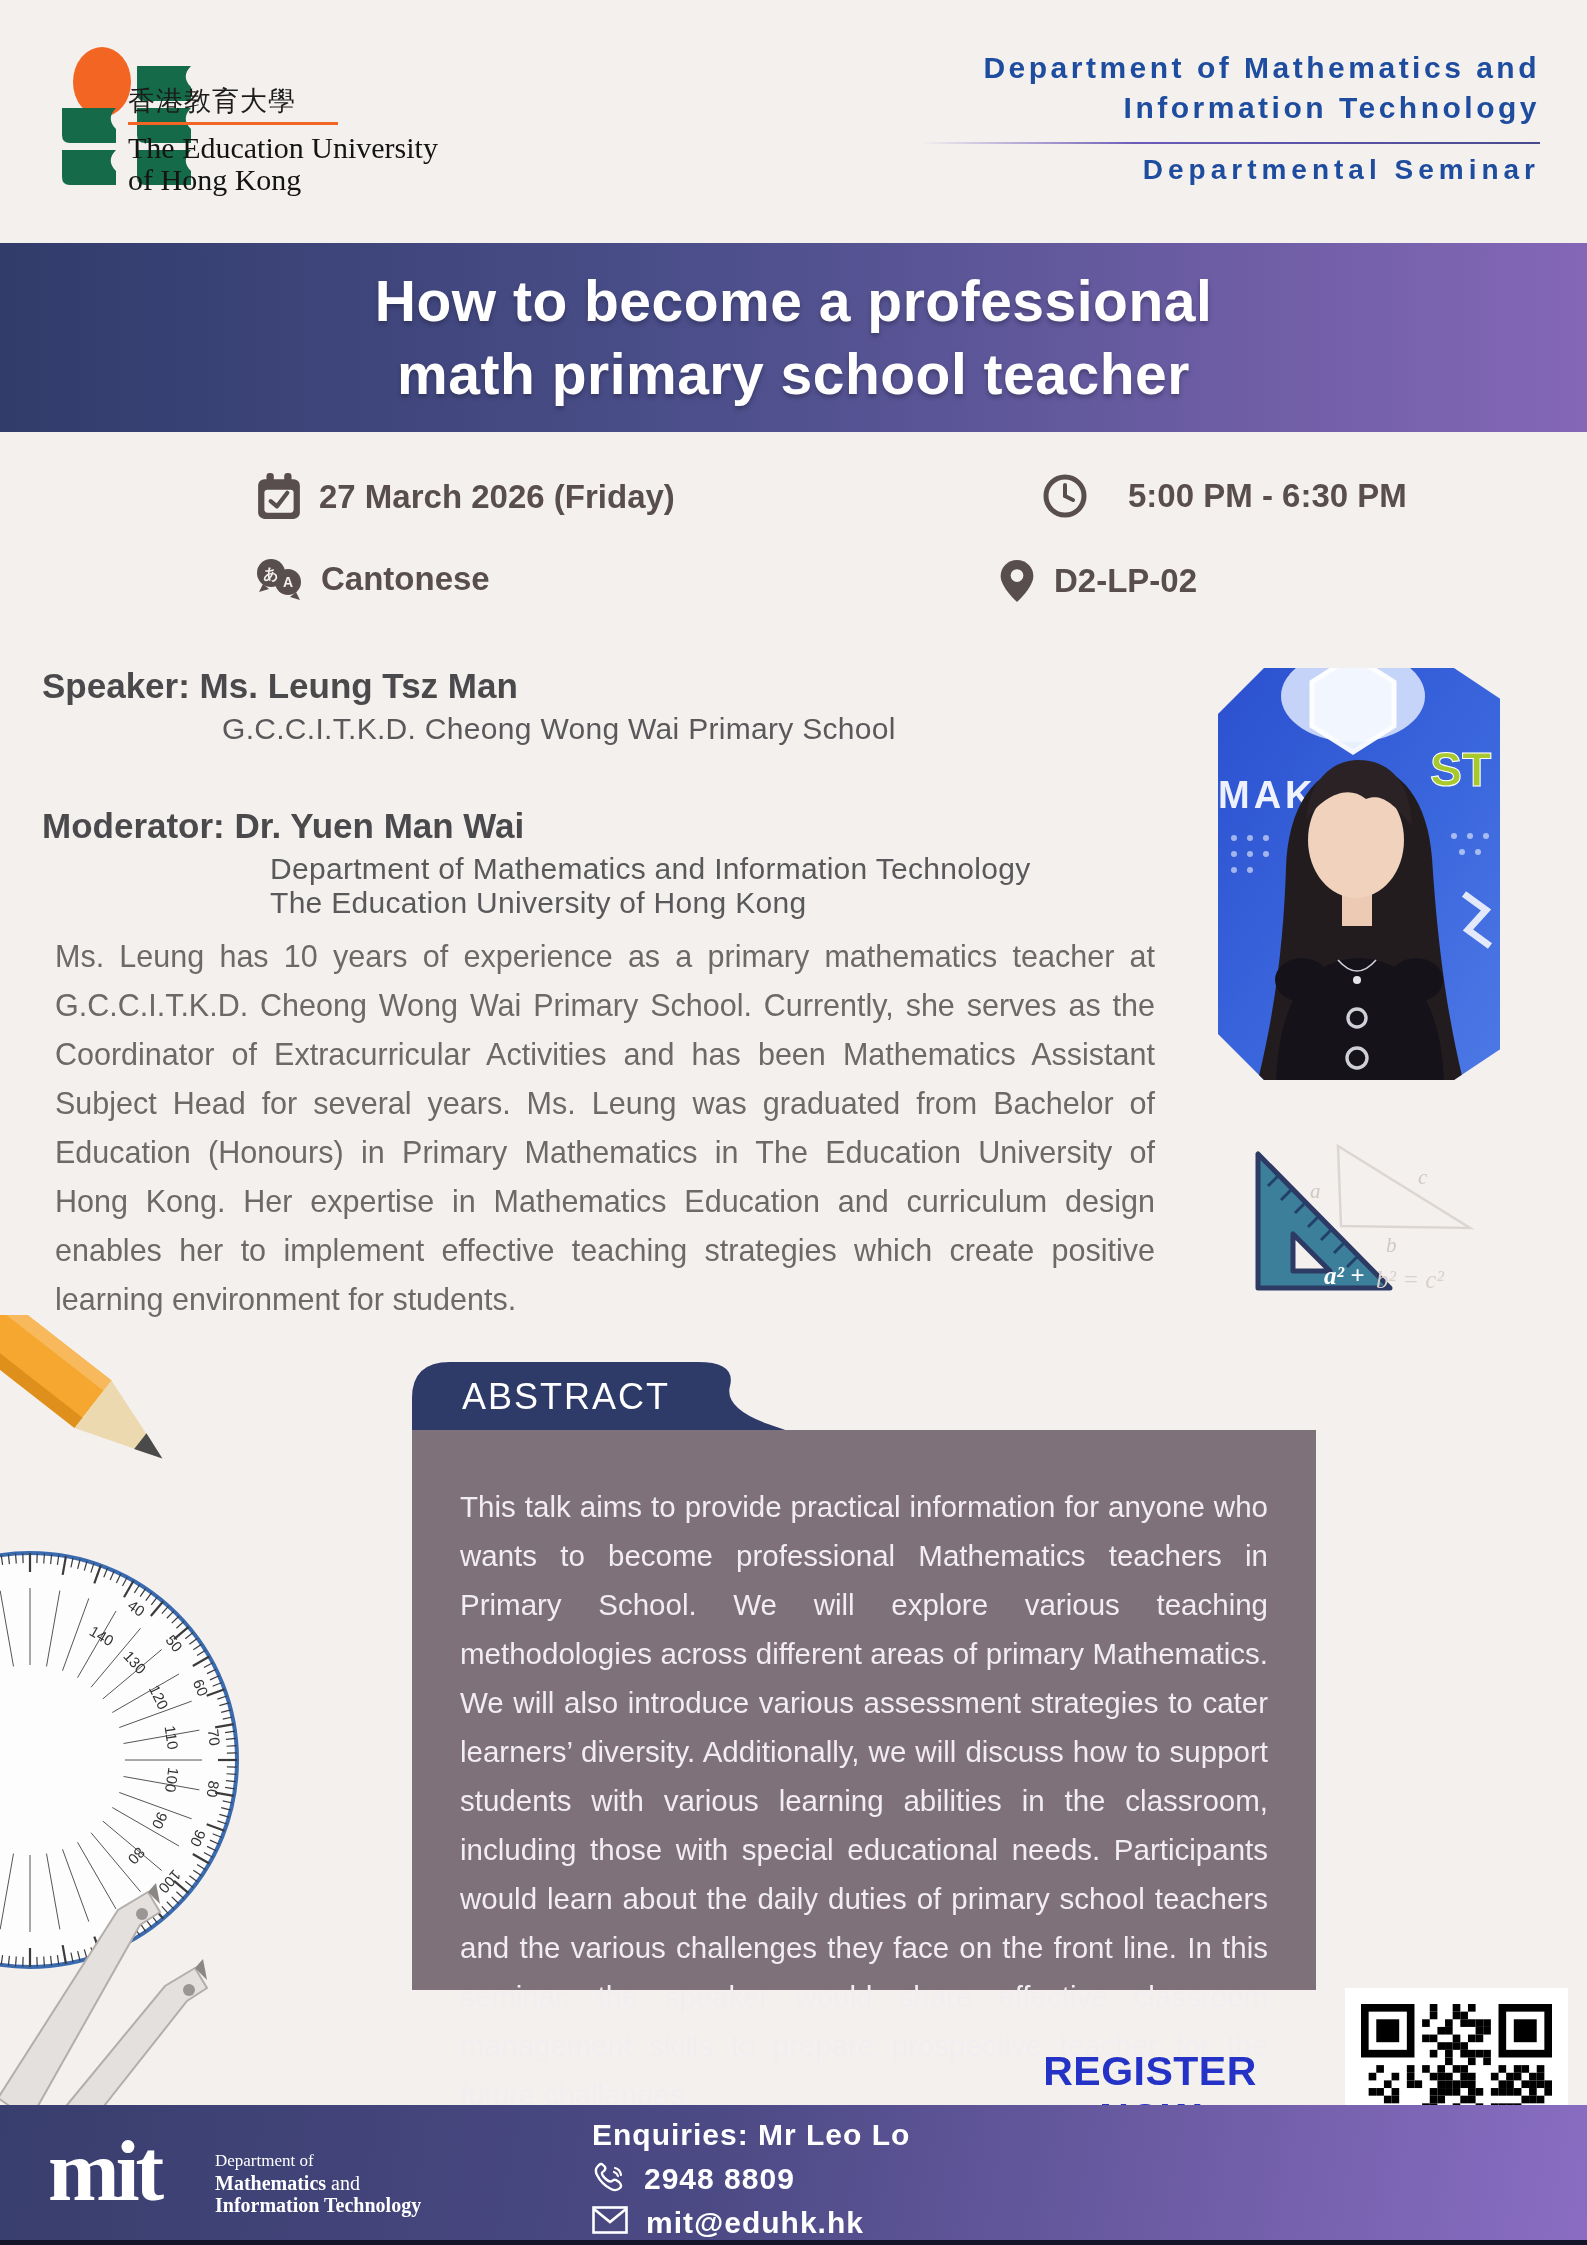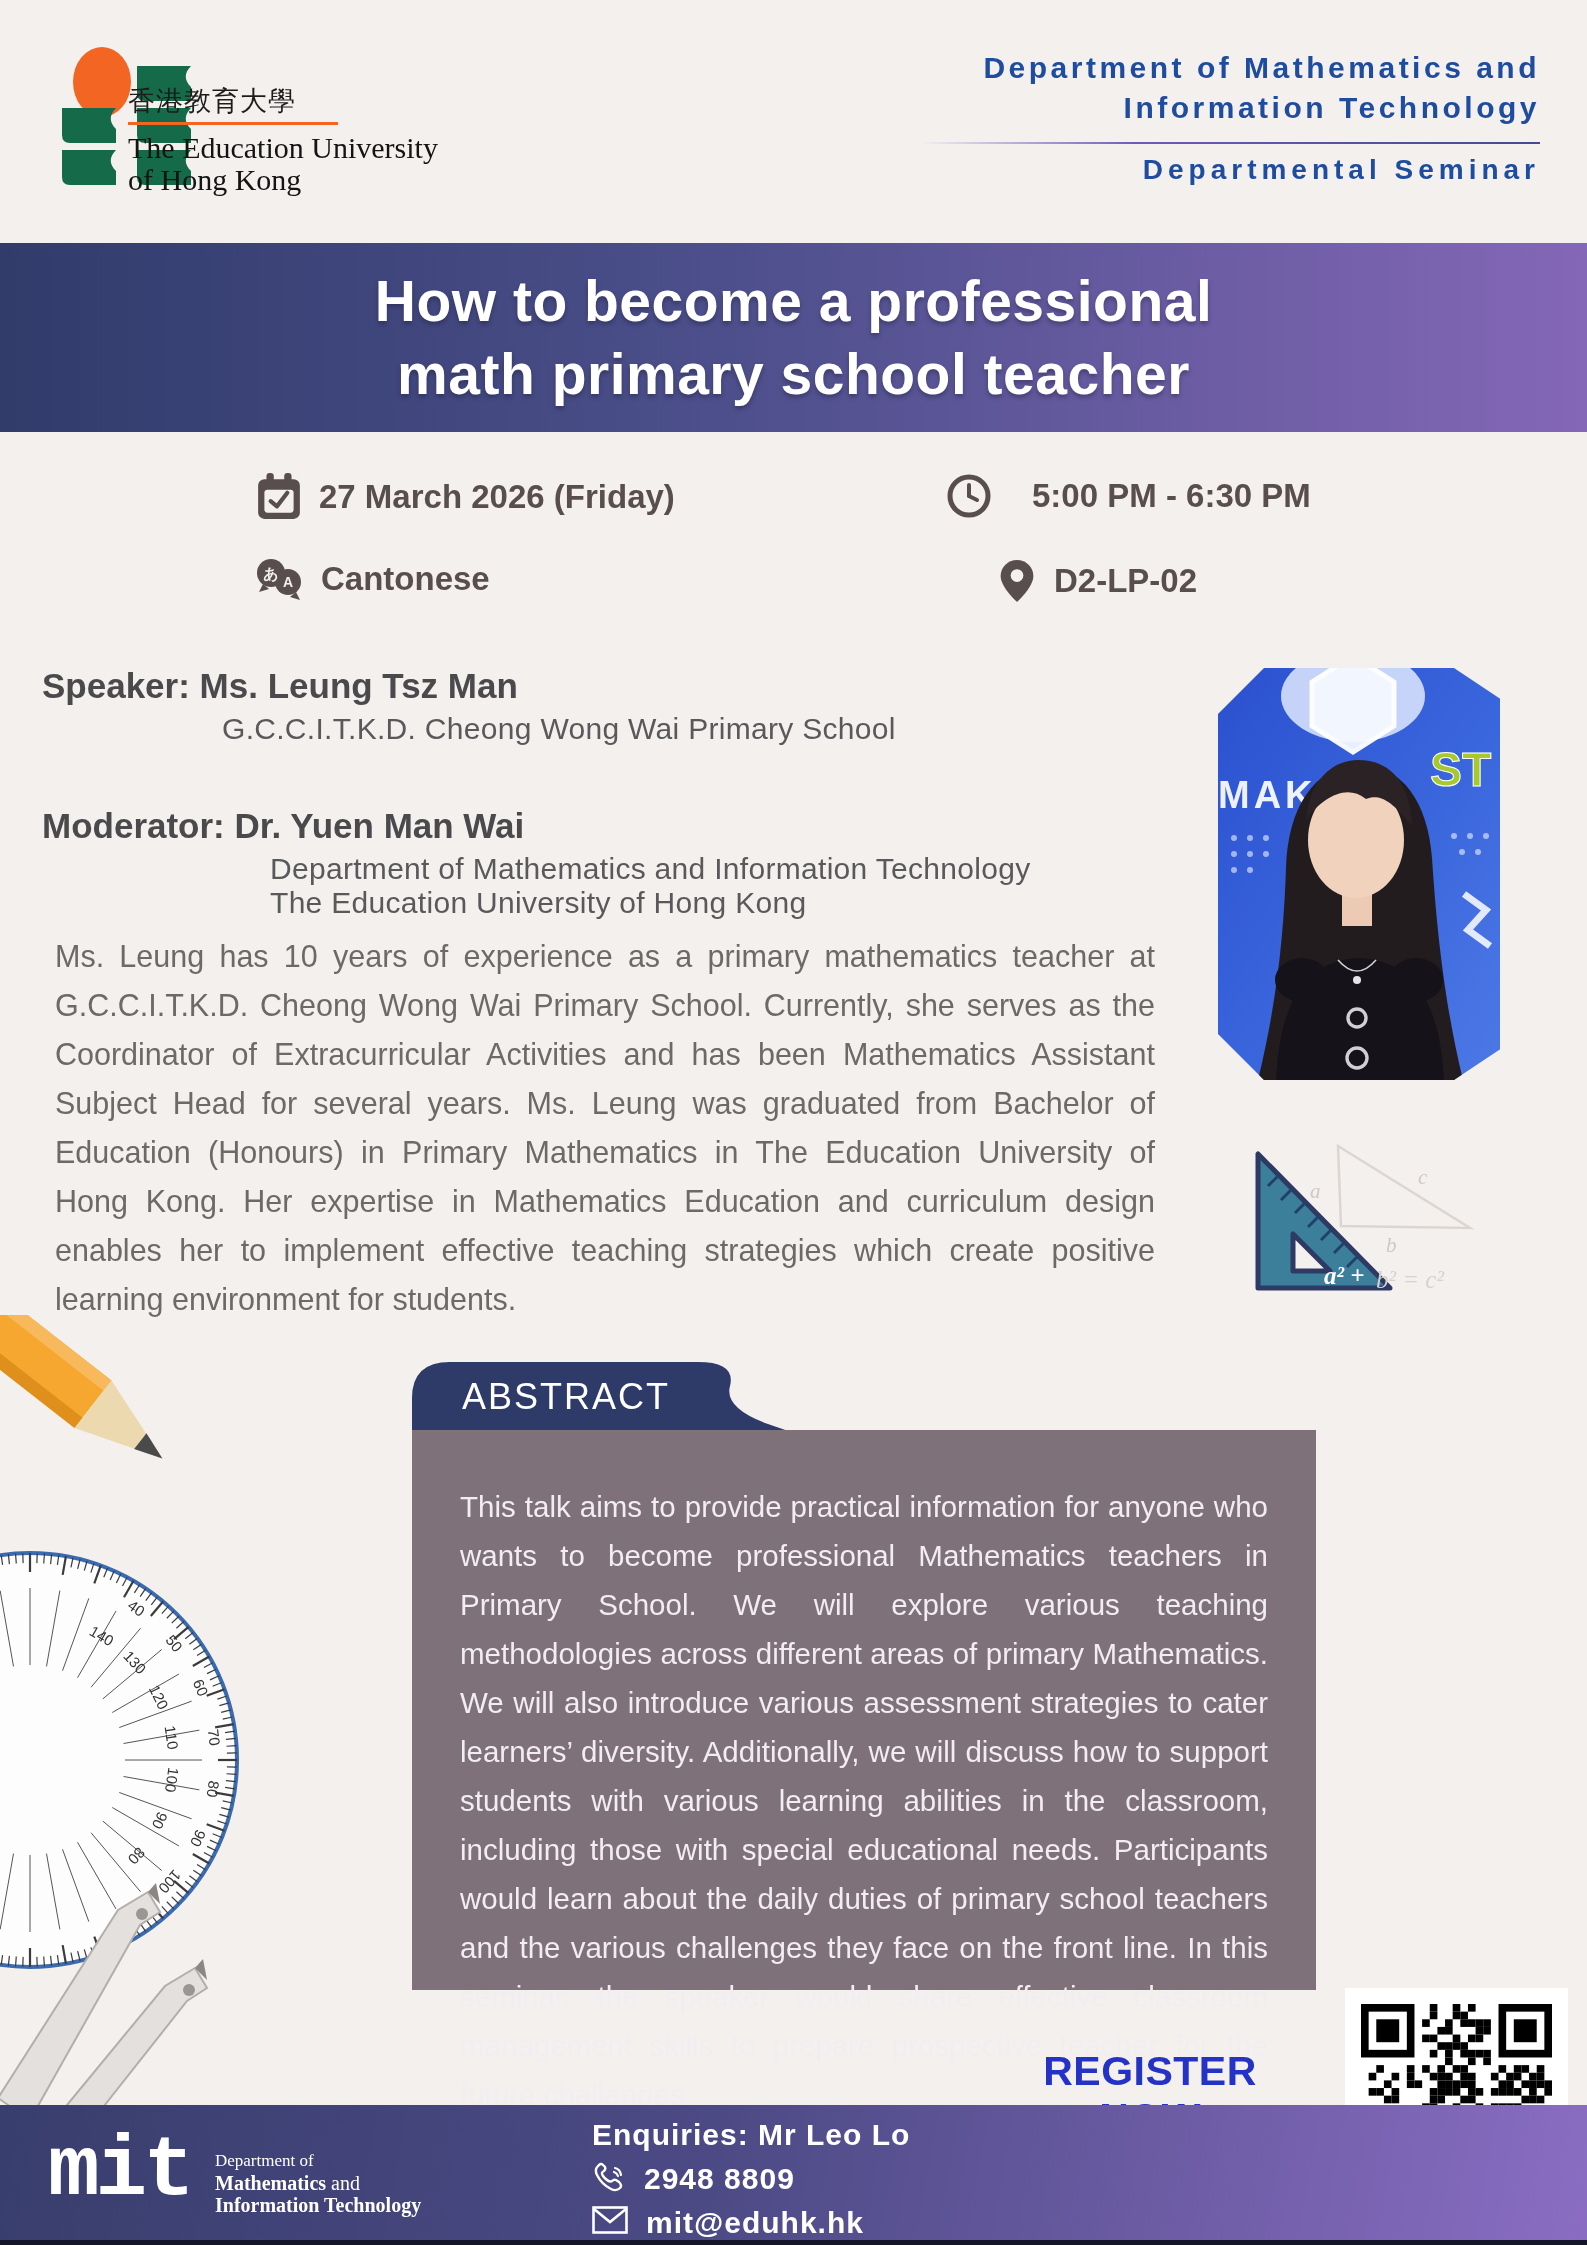--- a/index.html
+++ b/index.html
@@ -51,21 +51,21 @@
   .register{position:absolute;left:995px;top:2048px;width:310px;text-align:center;
     color:#2433c5;font-size:41px;font-weight:800;letter-spacing:.5px;}
   .qr-panel{position:absolute;left:1345px;top:1988px;width:223px;height:242px;background:#fff;}
   .qr-panel svg{position:absolute;left:16px;top:16px;}
 
   
   .footer{position:absolute;left:0;top:2105px;width:100%;height:140px;
     background:linear-gradient(100deg,#383e6d 0%,#4c4a85 45%,#8a6dc2 100%);}
   .bottom-edge{position:absolute;left:0;top:2240px;width:100%;height:5px;background:#15152a;}
   .mit-logo{position:absolute;left:48px;top:2128px;color:#fff;font-size:86px;font-weight:900;
-    letter-spacing:-4px;font-family:Liberation Mono, monospace;line-height:86px;}
+    letter-spacing:-4px;font-family:Liberation Serif, serif;line-height:86px;}
   .mit-dept{position:absolute;left:215px;top:2150px;color:#fff;
     font-family:"Liberation Serif",serif;line-height:22px;}
   .mit-dept .l1{font-size:17px;}
   .mit-dept .l2,.mit-dept .l3{font-size:20px;}
   .enquiries{position:absolute;left:592px;top:2118px;color:#fff;}
   .enquiries .title{font-size:30px;font-weight:bold;letter-spacing:1px;}
   .enq-row{display:flex;align-items:flex-start;gap:18px;margin-top:10px;font-size:30px;font-weight:bold;letter-spacing:1px;}
 
   
   .pencil{position:absolute;left:-30px;top:1315px;}
@@ -113,21 +113,21 @@
     <svg width="46" height="48" viewBox="0 0 44 46">
       <rect x="10" y="0" width="7" height="12" rx="3" fill="#594e4e"></rect>
       <rect x="27" y="0" width="7" height="12" rx="3" fill="#594e4e"></rect>
       <rect x="2" y="6" width="40" height="38" rx="6" fill="#594e4e"></rect>
       <rect x="8" y="16" width="28" height="22" rx="3" fill="#f4f0ee"></rect>
       <polyline points="14,27 20,32 30,19" fill="none" stroke="#594e4e" stroke-width="4" stroke-linecap="round" stroke-linejoin="round"></polyline>
     </svg>
     <span>27 March 2026 (Friday)</span>
   </div>
 
-  <div class="detail" style="left:946px;top:473px;gap:40px;">
+  <div class="detail" style="left:1042px;top:473px;gap:40px;">
     <svg width="46" height="46" viewBox="0 0 46 46">
       <circle cx="23" cy="23" r="19" fill="none" stroke="#594e4e" stroke-width="5"></circle>
       <line x1="23" y1="23" x2="23" y2="12" stroke="#594e4e" stroke-width="4" stroke-linecap="round"></line>
       <line x1="23" y1="23" x2="31" y2="27" stroke="#594e4e" stroke-width="4" stroke-linecap="round"></line>
     </svg>
     <span>5:00 PM - 6:30 PM</span>
   </div>
 
   <div class="detail" style="left:254px;top:556px;">
     <svg width="50" height="46" viewBox="0 0 50 46">

